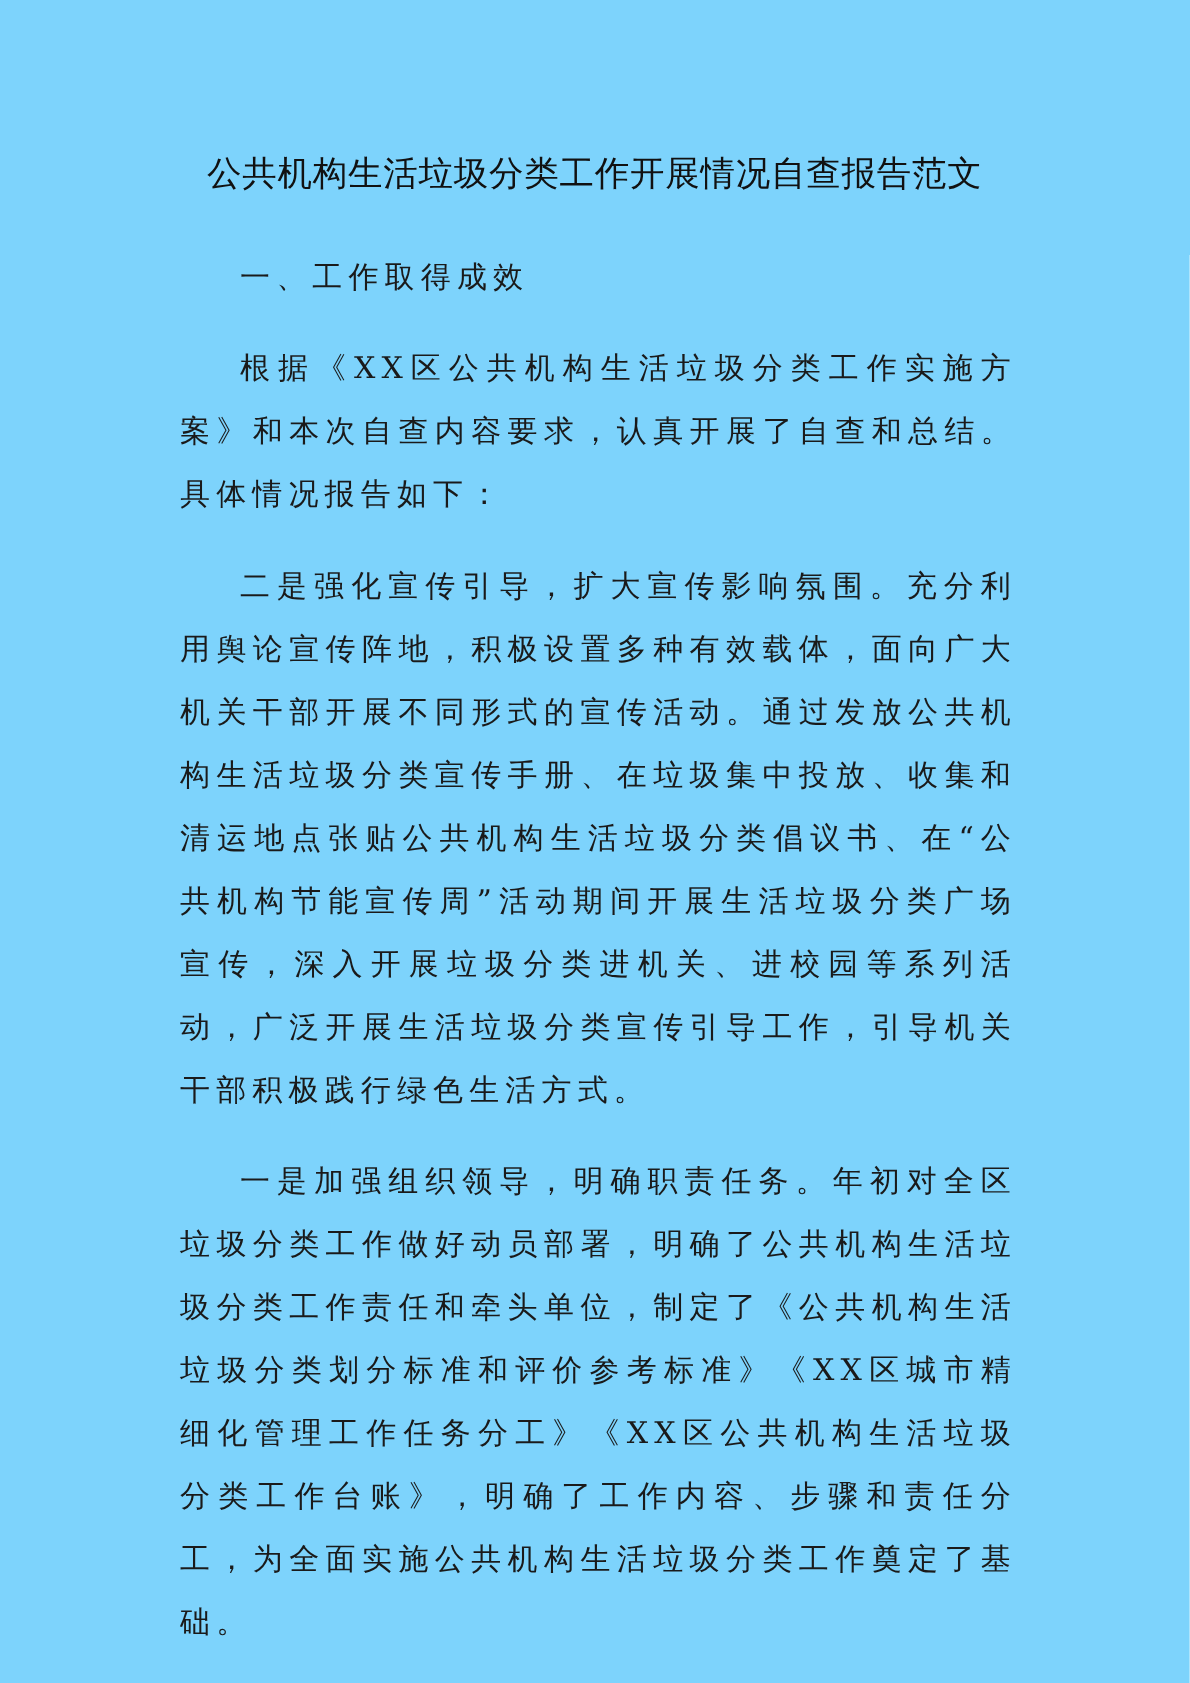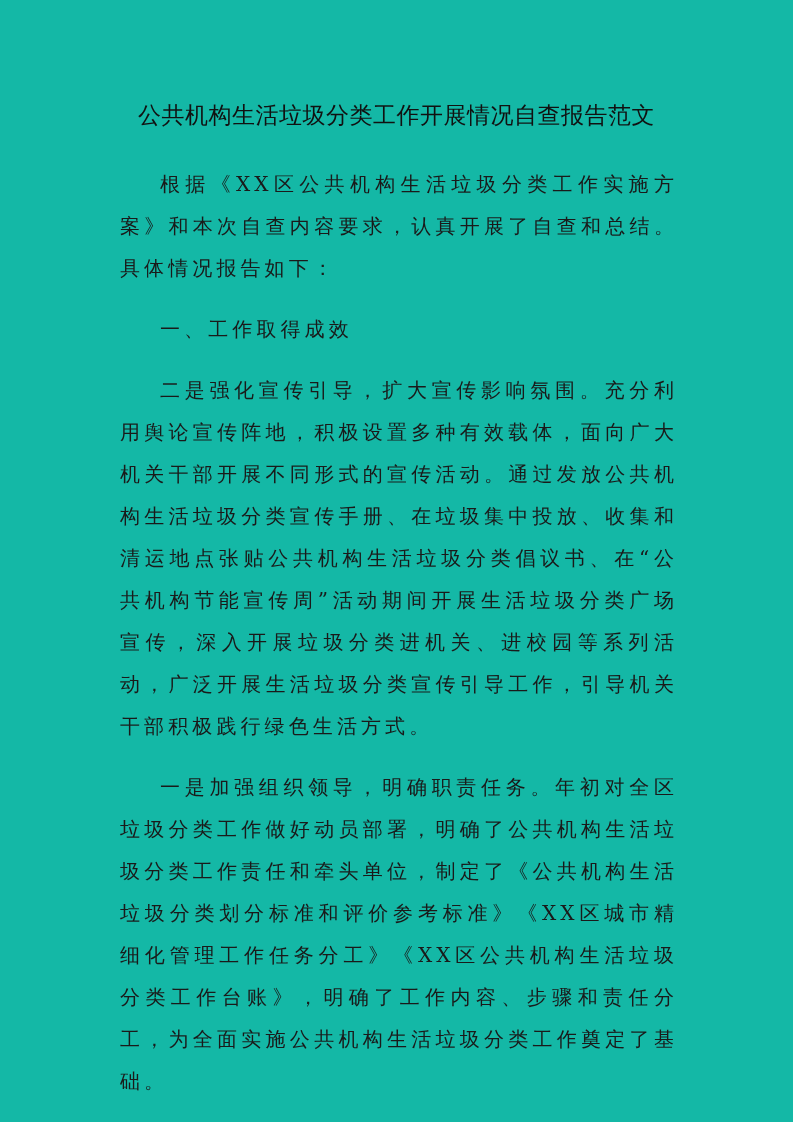--- a/index.html
+++ b/index.html
@@ -1,19 +1,19 @@
 <!DOCTYPE html>
 <html><head>
 <meta charset="utf-8">
 <style>
   html, body { margin: 0; padding: 0; background: #ffffff; }
   body { width: 793px; height: 1122px; position: relative; overflow: hidden; }
   .page {
     position: absolute; left: 0; top: 0; width: 793px; height: 1122px;
-    background: #14b8a6; color: #111111;
+    background: #7dd3fc; color: #111111;
     font-family: "DejaVu Serif", "Liberation Serif", serif;
   }
   .title {
     position: absolute; left: 0; right: 0; top: 100px;
     text-align: center; font-size: 23px; letter-spacing: 0.5px;
     color: #111111; margin: 0; font-weight: normal;
   }
   .body {
     position: absolute; left: 120px; width: 558px; top: 163px;
   }
@@ -24,18 +24,18 @@
     text-align: justify; color: #1a1a1a;
   }
   .heading { letter-spacing: 4.1px; }
 </style>
 </head>
 <body>
 
 <div class="page">
   <h1 class="title">公共机构生活垃圾分类工作开展情况自查报告范文</h1>
   <div class="body">
+    <p class="para heading">一、工作取得成效</p>
     <p class="para">根据《XX区公共机构生活垃圾分类工作实施方案》和本次自查内容要求，认真开展了自查和总结。具体情况报告如下：</p>
-    <p class="para heading">一、工作取得成效</p>
     <p class="para">二是强化宣传引导，扩大宣传影响氛围。充分利用舆论宣传阵地，积极设置多种有效载体，面向广大机关干部开展不同形式的宣传活动。通过发放公共机构生活垃圾分类宣传手册、在垃圾集中投放、收集和清运地点张贴公共机构生活垃圾分类倡议书、在“公共机构节能宣传周”活动期间开展生活垃圾分类广场宣传，深入开展垃圾分类进机关、进校园等系列活动，广泛开展生活垃圾分类宣传引导工作，引导机关干部积极践行绿色生活方式。</p>
     <p class="para">一是加强组织领导，明确职责任务。年初对全区垃圾分类工作做好动员部署，明确了公共机构生活垃圾分类工作责任和牵头单位，制定了《公共机构生活垃圾分类划分标准和评价参考标准》《XX区城市精细化管理工作任务分工》《XX区公共机构生活垃圾分类工作台账》，明确了工作内容、步骤和责任分工，为全面实施公共机构生活垃圾分类工作奠定了基础。</p>
   </div>
 </div>
 
 </body></html>

